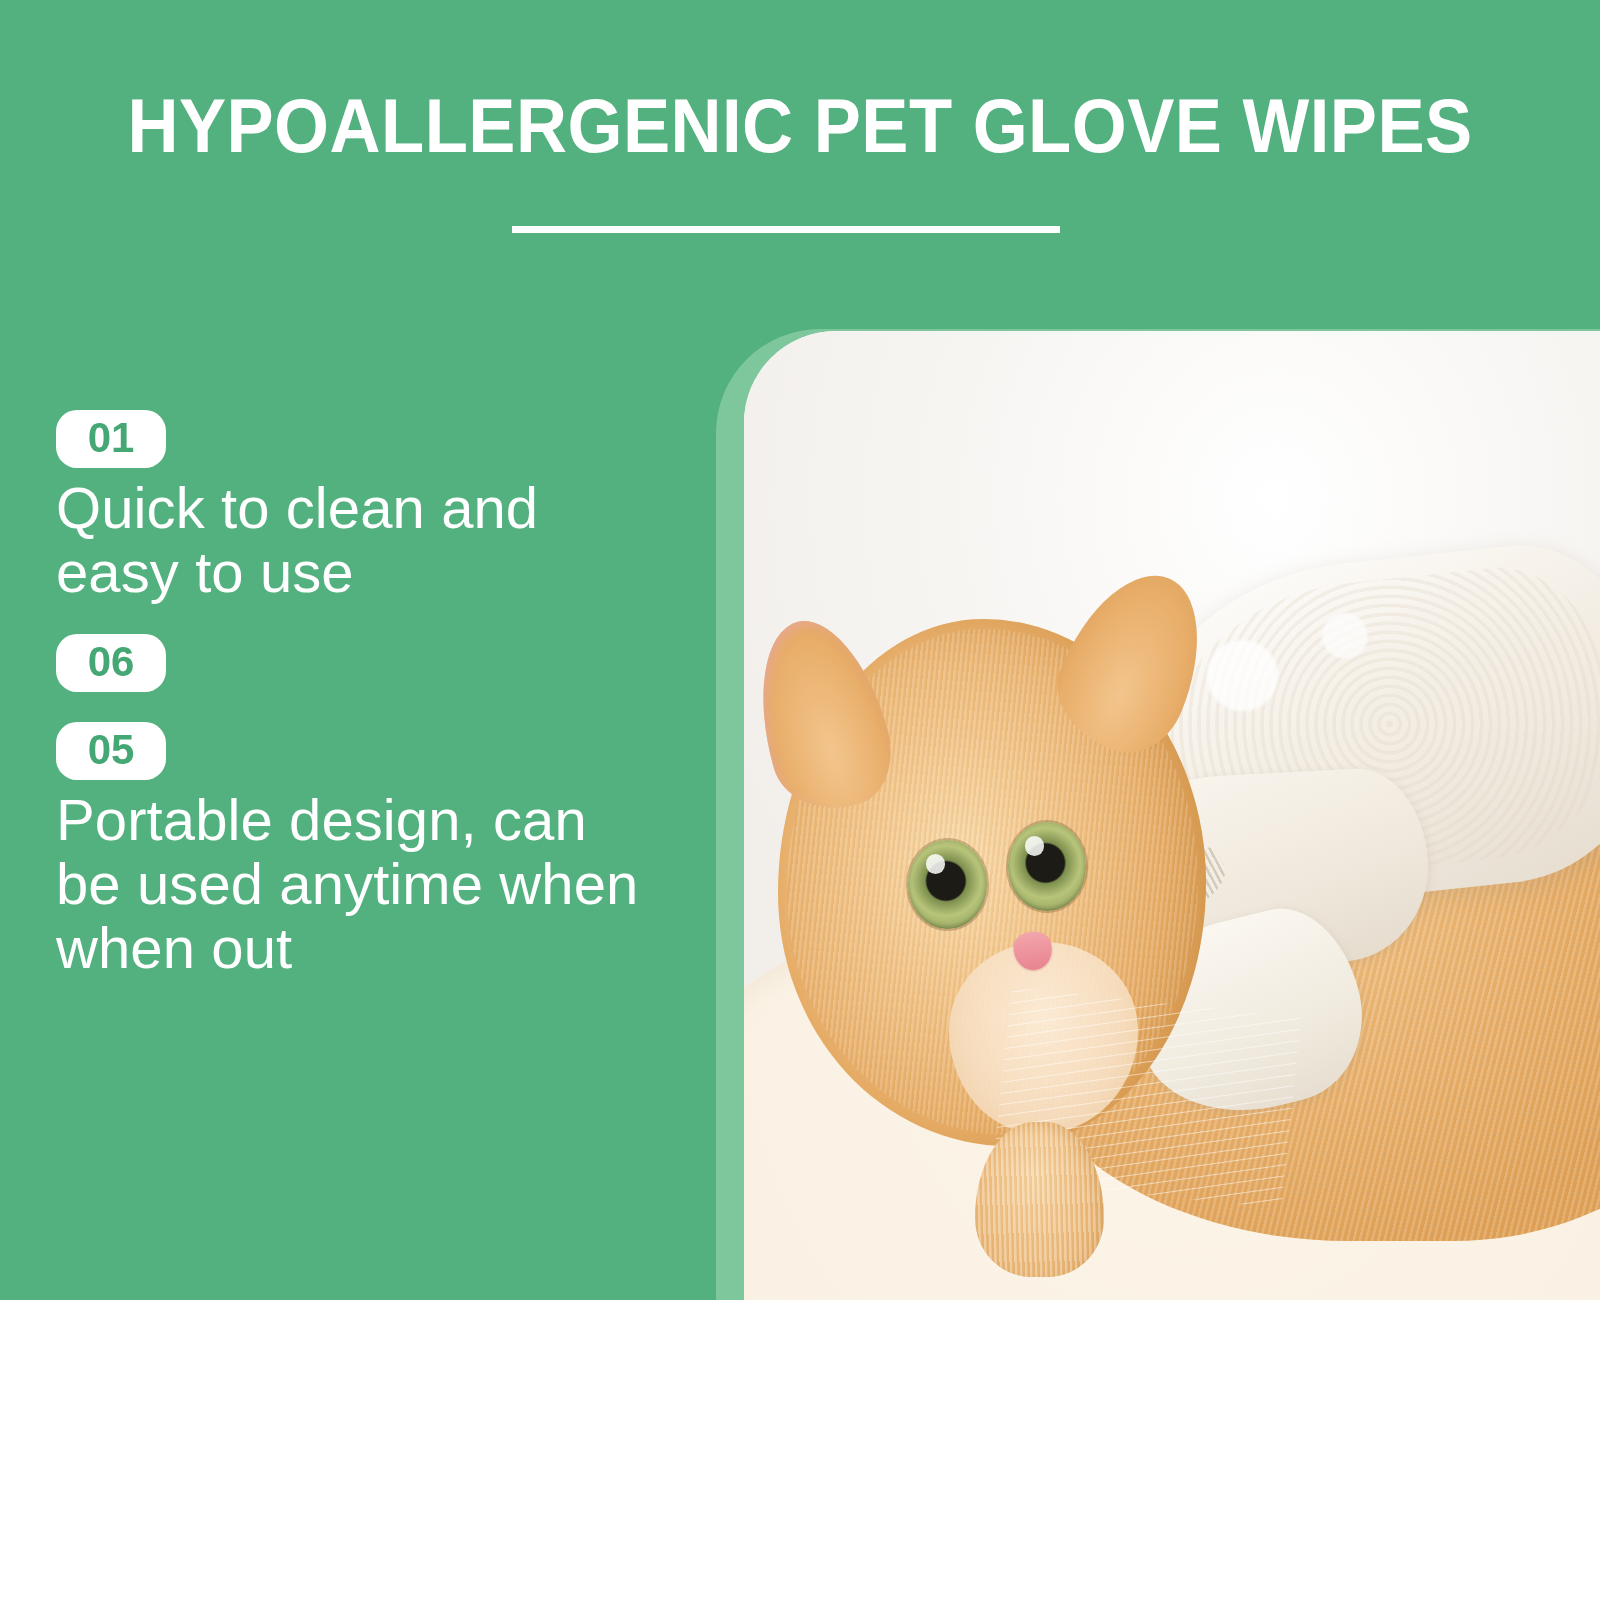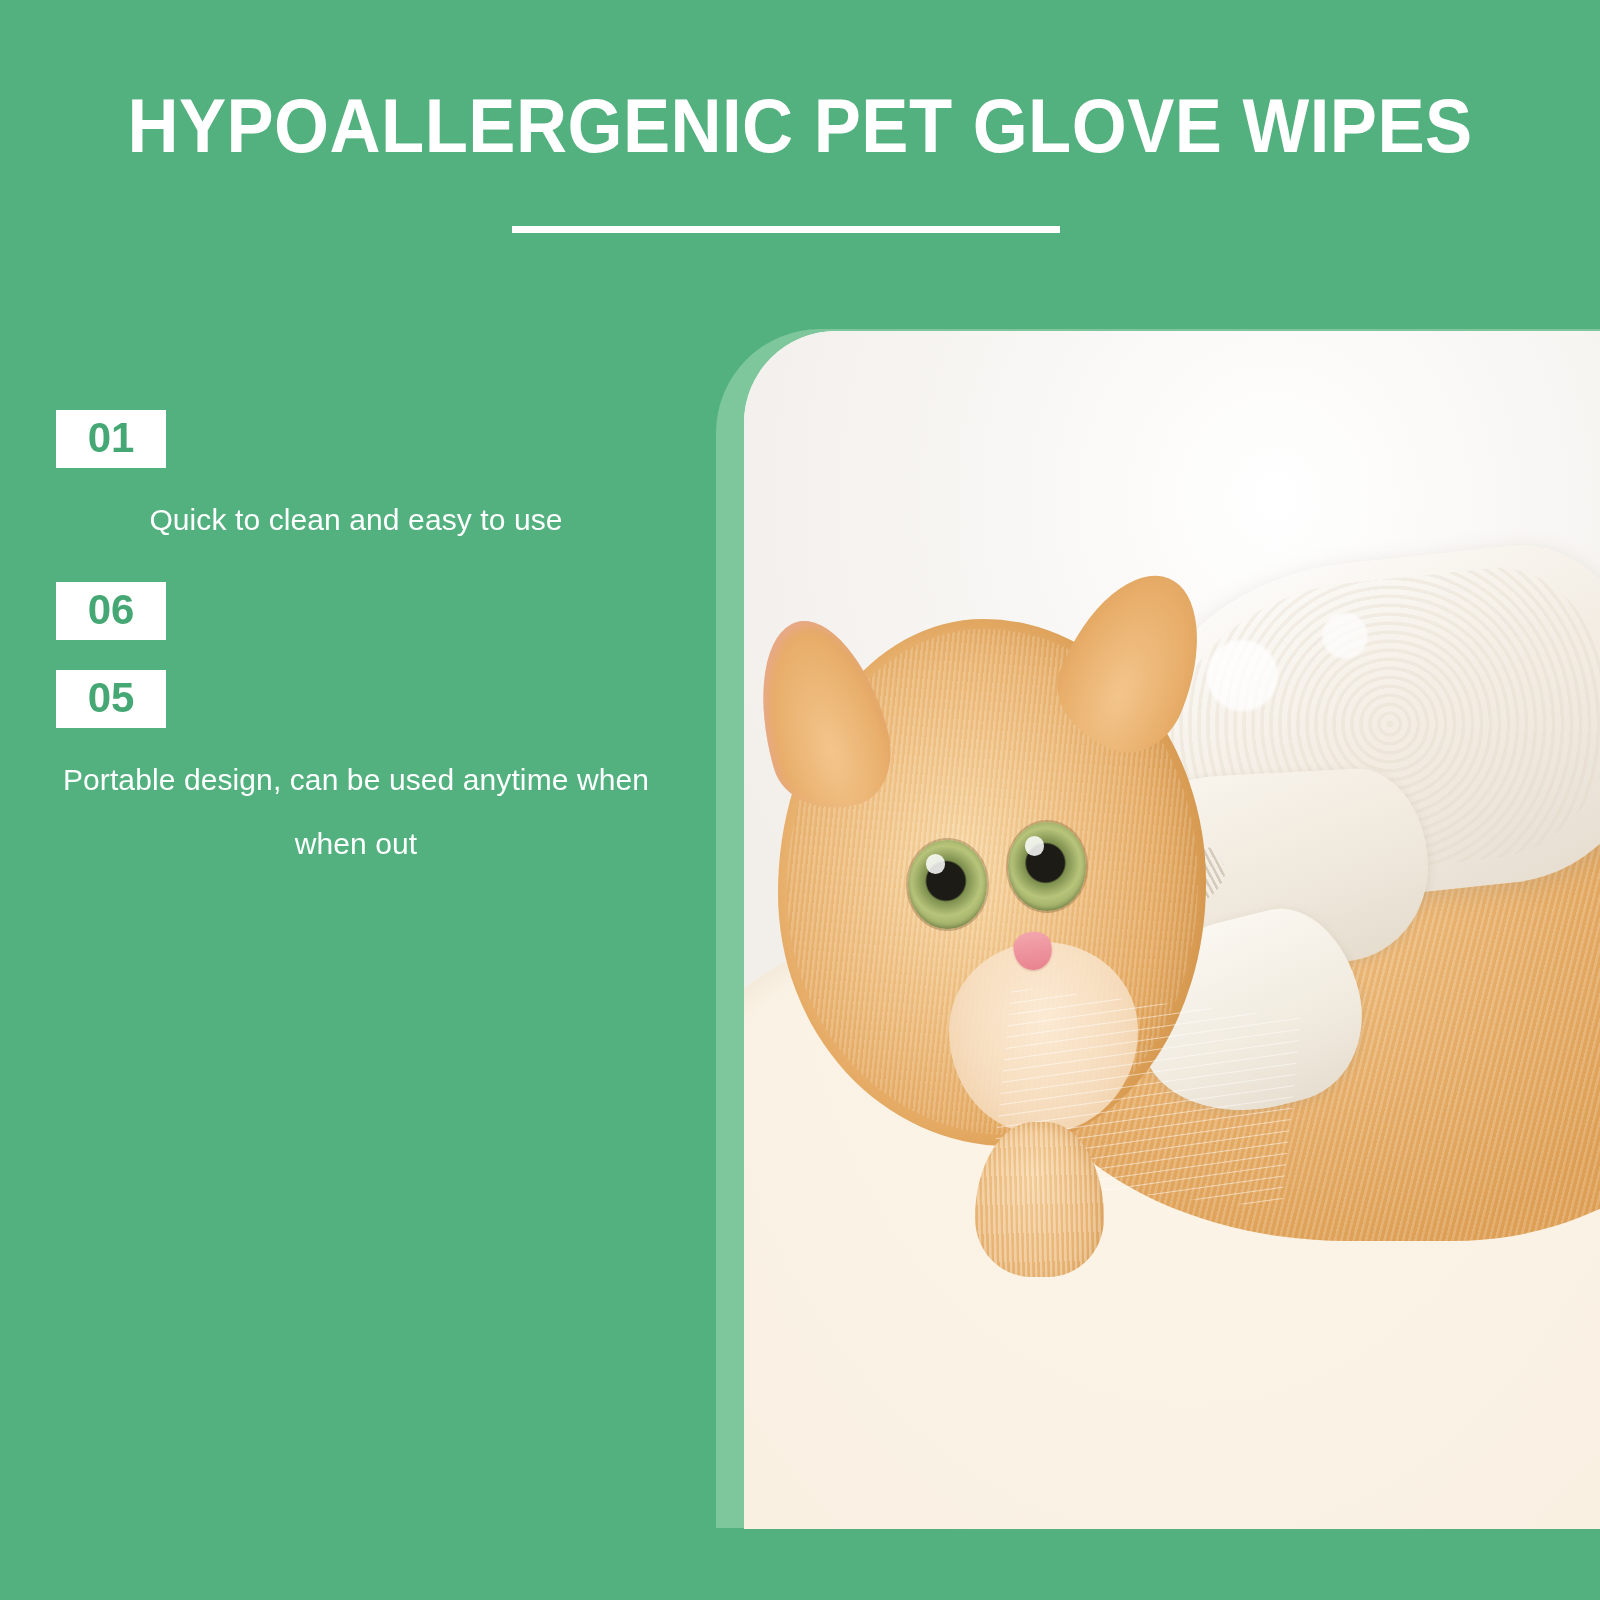--- a/index.html
+++ b/index.html
@@ -3,21 +3,21 @@
 <meta charset="utf-8">
 <style>
   html, body {
     margin: 0;
     padding: 0;
     background: #ffffff;
   }
   .poster {
     position: relative;
     width: 1600px;
-    height: 1600px;
+    height: 1300px;
     overflow: hidden;
     font-family: "Liberation Sans", "DejaVu Sans", sans-serif;
     background: #52b17e;
   }
 
   
   .title {
     position: absolute;
     left: 0;
     top: 88px;
@@ -51,37 +51,36 @@
   .feature {
     margin-bottom: 30px;
   }
   .feature:last-child { margin-bottom: 0; }
 
   .badge {
     display: inline-block;
     min-width: 78px;
     padding: 6px 16px 8px 16px;
     background: #ffffff;
-    border-radius: 0;
+    border-radius: 21px;
     color: #45a773;
     font-size: 42px;
     font-weight: 700;
     line-height: 1.05;
     text-align: center;
     box-sizing: content-box;
   }
   .feature-text {
-    margin-top: 20px;
+    margin-top: 8px;
     color: #ffffff;
-    font-size: 30px;
+    font-size: 58px;
     font-weight: 400;
     line-height: 64px;
     letter-spacing: 0.1px;
     max-width: 600px;
-    text-align: center;
   }
 
   
   .photo-shadow {
     position: absolute;
     left: 716px;
     top: 329px;
     width: 884px;
     height: 1199px;
     background: #7ec79c;

